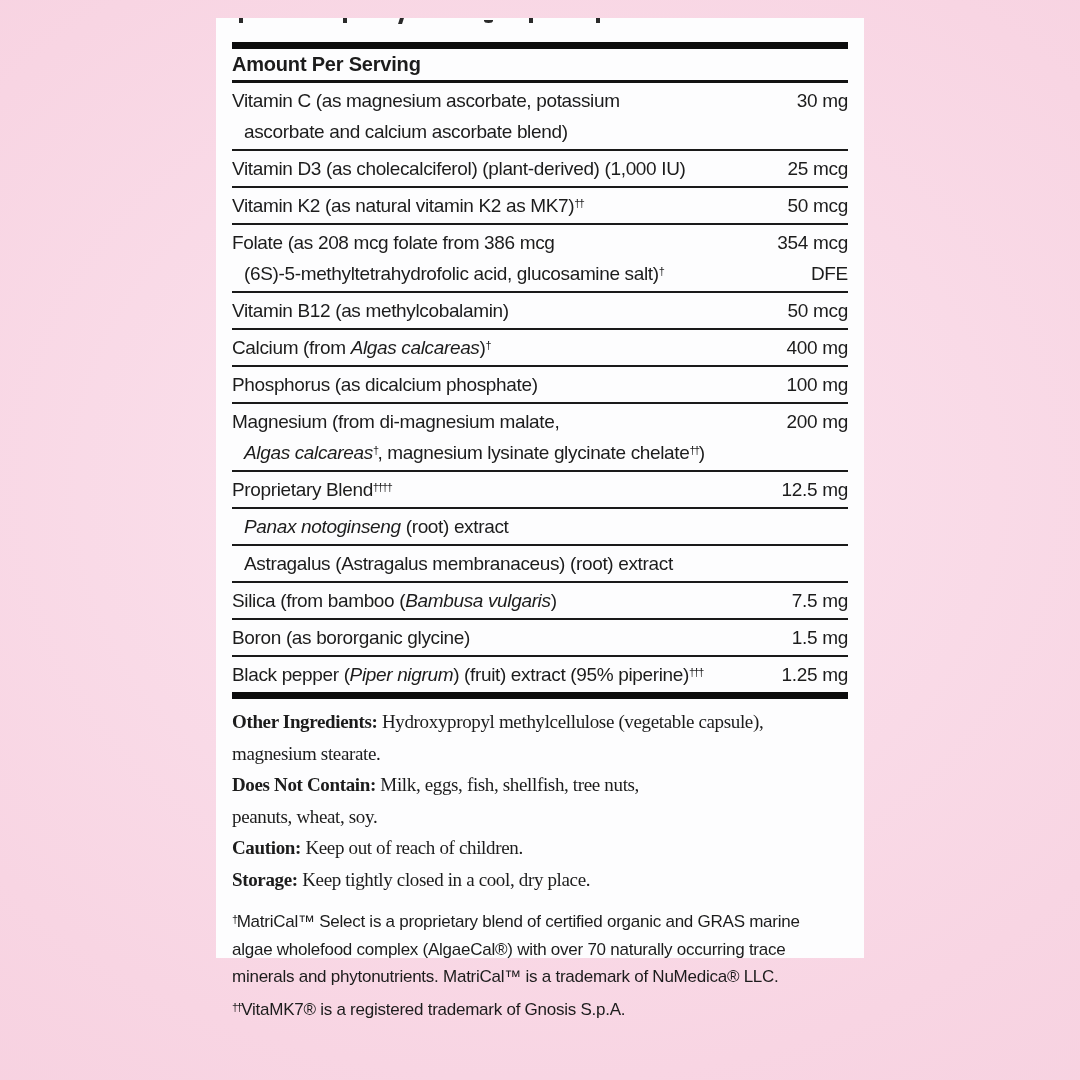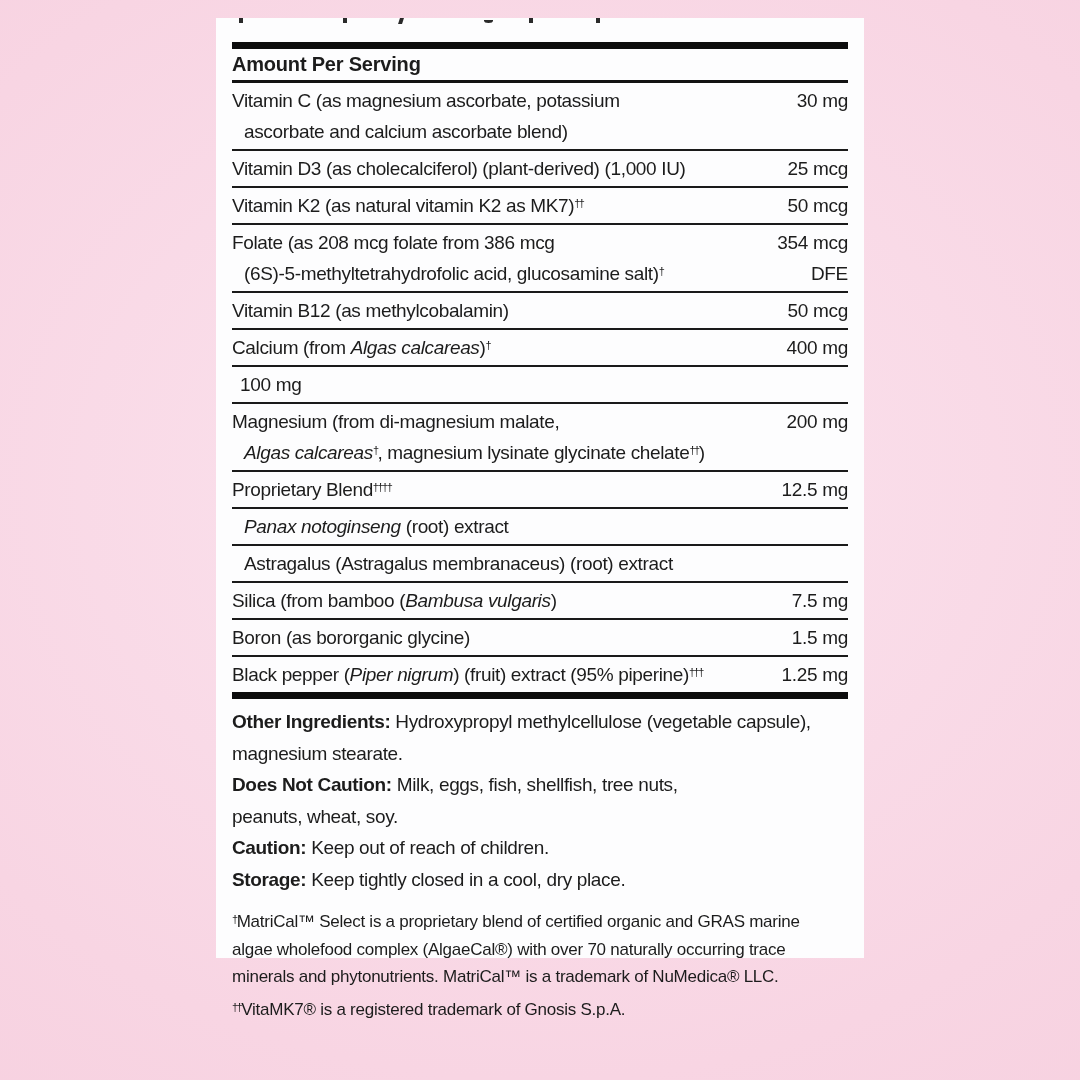--- a/index.html
+++ b/index.html
@@ -30,21 +30,21 @@
   }
   .rows { }
   .row { display:flex; align-items:flex-start; border-bottom:2px solid #1a1a1a; padding:2px 0; }
   .row.last { border-bottom:none; }
   .rname { flex:1 1 auto; font-size:19px; line-height:31px; letter-spacing:-0.35px; }
   .rname .line { white-space:nowrap; }
   .rname .indent { padding-left:12px; }
   .ramt { flex:0 0 auto; font-size:19px; line-height:31px; letter-spacing:-0.3px; text-align:right; padding-left:8px; white-space:nowrap; }
   .sup { font-size:11px; vertical-align:top; position:relative; top:-2px; letter-spacing:-1.5px; }
 
-  .info { margin-top:7px; }
+  .info { margin-top:7px;font-family:Liberation Serif, serif; }
   .pline { font-size:19px; line-height:31.5px; letter-spacing:-0.35px; white-space:nowrap; }
   .footnotes { margin-top:9px; }
   .fn { margin-top:13px; }
   .fn .pline { font-size:17px; line-height:27.5px; letter-spacing:-0.25px; }
   .fn2 { margin-top:5px; }
 </style>
 </head>
 <body>
 
 <div class="panel">
@@ -108,20 +108,23 @@
       </div>
       <div class="row">
         <div class="rname">
           <div class="line"><span>Calcium (from </span><span style="font-style: italic;">Algas calcareas</span><span>)</span><span class="sup">†</span></div>
         </div>
         <div class="ramt">
           <div>400 mg</div>
         </div>
       </div>
       <div class="row">
+        <div class="rname">
+          <div class="line"><span>Phosphorus (as dicalcium phosphate)</span></div>
+        </div>
         <div class="ramt">
           <div>100 mg</div>
         </div>
       </div>
       <div class="row">
         <div class="rname">
           <div class="line"><span>Magnesium (from di-magnesium malate,</span></div>
           <div class="line indent"><span style="font-style: italic;">Algas calcareas</span><span class="sup">†</span><span>, magnesium lysinate glycinate chelate</span><span class="sup">††</span><span>)</span></div>
         </div>
         <div class="ramt">
@@ -173,21 +176,21 @@
     </div>
 
   <div class="bar"></div>
 
   <div class="info">
       <div>
         <div class="pline"><span style="font-weight: bold;">Other Ingredients: </span><span>Hydroxypropyl methylcellulose (vegetable capsule),</span></div>
         <div class="pline"><span>magnesium stearate.</span></div>
       </div>
       <div>
-        <div class="pline"><span style="font-weight: bold;">Does Not Caution: </span><span>Milk, eggs, fish, shellfish, tree nuts,</span></div>
+        <div class="pline"><span style="font-weight: bold;">Does Not Contain: </span><span>Milk, eggs, fish, shellfish, tree nuts,</span></div>
         <div class="pline"><span>peanuts, wheat, soy.</span></div>
       </div>
       <div>
         <div class="pline"><span style="font-weight: bold;">Caution: </span><span>Keep out of reach of children.</span></div>
       </div>
       <div>
         <div class="pline"><span style="font-weight: bold;">Storage: </span><span>Keep tightly closed in a cool, dry place.</span></div>
       </div>
     </div>
 

